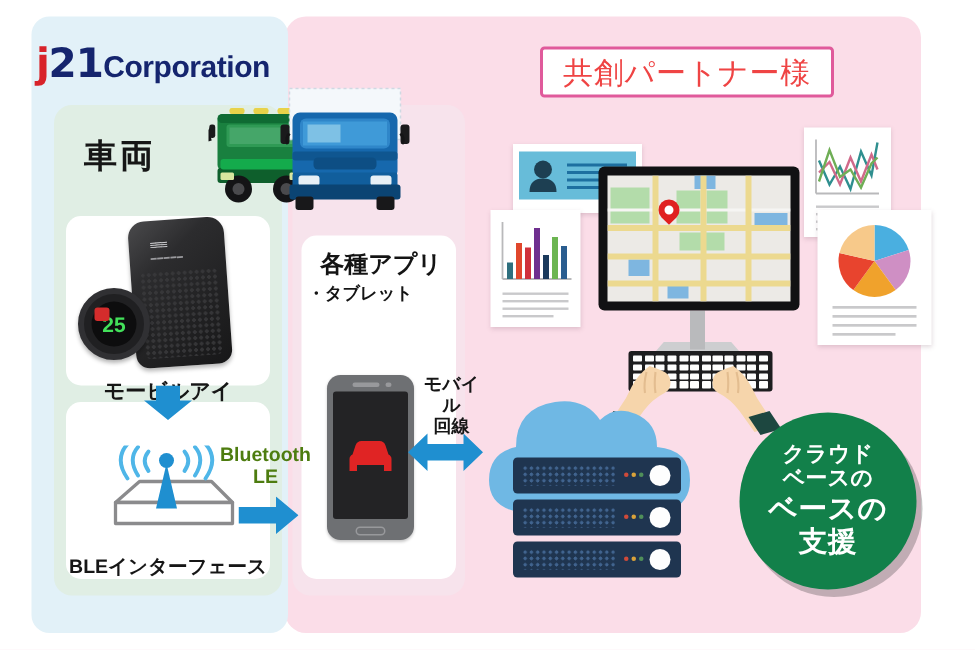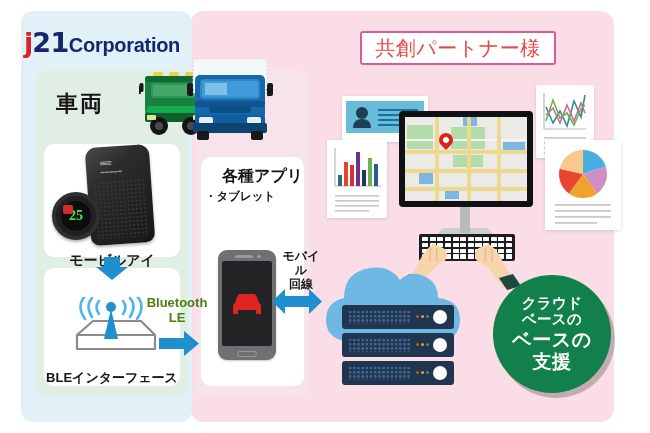--- a/index.html
+++ b/index.html
@@ -54,21 +54,21 @@
 
   
   .lbl { position: absolute; color: #161616; }
   #lbl-vehicle { left: 56px; top: 89px; font-size: 22px; font-weight: bold; letter-spacing: 2px; }
   #lbl-mobileye { left: 44px; top: 252px; width: 136px; text-align: center; font-size: 14px; font-weight: bold; }
   #lbl-ble { left: 38px; top: 369px; width: 148px; text-align: center; font-size: 13px; font-weight: bold; }
   #lbl-bluetooth { left: 146px; top: 296px; width: 62px; text-align: center;
                    font-size: 13px; font-weight: bold; line-height: 1.12; color: #4d7c0f; }
   #lbl-mobile-line { left: 277px; top: 249px; width: 48px; text-align: center;
                      font-size: 12px; font-weight: bold; line-height: 1.18; }
-  .apps-title { position: absolute; left: 222px; top: 166px; width: 98px; 
+  .apps-title { position: absolute; left: 205px; top: 166px; width: 98px; text-align: center;
                 font-size: 16px; font-weight: bold; color: #141414; }
   .apps-list { position: absolute; left: 205px; top: 189px; width: 99px;
                font-size: 11.5px; font-weight: bold; color: #141414; line-height: 1.34; }
 
   
   .truck { position: absolute; }
   
   #truck-green { left: 139px; top: 66px; width: 110px; height: 75px; }
   #truck-blue  { left: 183px; top: 57px; width: 97px; height: 89px; }
 
@@ -83,21 +83,21 @@
   #mobileye-dev .brand { position:absolute; left:14px; top:12px; font-size:8px; color:#cfcfd2;
        font-style: italic; font-weight:bold; letter-spacing:-1px; }
   #mobileye-dev .brandsub { position:absolute; left:14px; top:22px; font-size:4px; color:#9a9a9e;
        letter-spacing:.4px; }
   #eyewatch { position: absolute; left: 52px; top: 192px; width: 48px; height: 48px;
               border-radius: 50%; background: #202022; border: 4px solid #303033;
               box-shadow: 0 2px 3px rgba(0,0,0,.3); overflow:hidden; }
   #eyewatch .face { position:absolute; inset:5px; border-radius:50%; background:#0d0d0e;
               display:flex; align-items:center; justify-content:center; }
   #eyewatch .num { color:#43e05a; font-size:14px; font-weight:bold;
-              font-family:Liberation Serif, serif; }
+              font-family:Liberation Sans, sans-serif; }
   #eyewatch .warn { position:absolute; left:7px; top:9px; width:10px; height:9px;
               background:#d42c2c; border-radius:2px; }
 
   
   #ble-icon { position: absolute; left: 63px; top: 297px; width: 96px; height: 62px; }
 
   
   .arrow { position: absolute; }
   #arr-down { left: 95px; top: 257px; width: 34px; height: 23px; }
   #arr-right-ble { left: 159px; top: 331px; width: 40px; height: 25px; }

